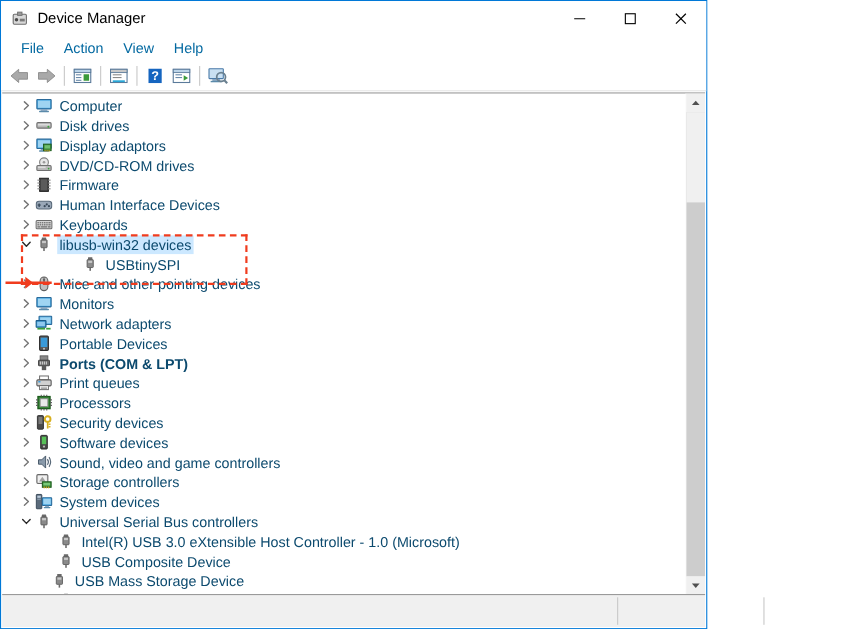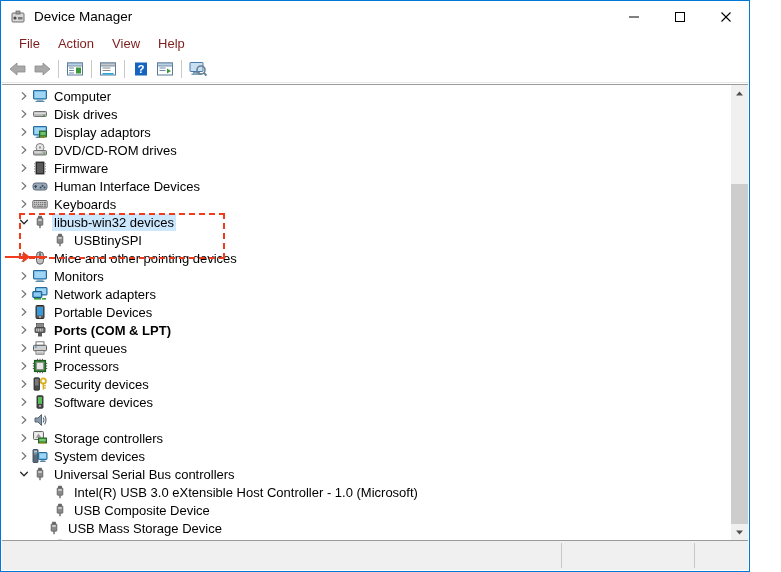--- a/index.html
+++ b/index.html
@@ -2,21 +2,21 @@
 <html><head>
 <meta charset="utf-8">
 <style>
   html,body{margin:0;padding:0;}
   body{
     width:781px;height:572px;overflow:hidden;
     font-family:"Liberation Sans","DejaVu Sans",sans-serif;
     background:#ffffff;
   }
   #window{
-    position:relative;width:750px;height:572px;box-sizing:border-box;
+    position:relative;width:643px;height:572px;box-sizing:border-box;
     border:1px solid #0078d7;background:#ffffff;
   }
 
   
   #titlebar{
     position:relative;height:31px;background:#ffffff;
     display:flex;align-items:center;
   }
   #title-left{display:flex;align-items:center;padding-left:9px;}
   .app-icon{width:16px;height:16px;position:relative;margin-right:8px;}
@@ -24,21 +24,21 @@
   #win-buttons{position:absolute;right:0;top:0;height:31px;display:flex;}
   .win-btn{width:46px;height:31px;display:flex;align-items:center;justify-content:center;}
   .win-btn svg{display:block;}
 
   
   #menubar{
     height:23px;background:#ffffff;display:flex;align-items:center;
     padding-left:9px;
   }
   .menu-item{
-    font-size:13px;color:#7f1d1d;padding:2px 9px;line-height:16px;
+    font-size:13px;color:#0369a1;padding:2px 9px;line-height:16px;
   }
 
   
   #toolbar{
     height:27px;background:#ffffff;display:flex;align-items:center;
     padding-left:5px;border-bottom:1px solid #e6e6e6;
   }
   .tb-btn{width:24px;height:23px;display:flex;align-items:center;justify-content:center;}
   .tb-sep{width:1px;height:18px;background:#c8c8c8;margin:0 4px;}
 
@@ -47,21 +47,21 @@
     position:absolute;left:1px;top:83px;right:1px;bottom:30px;
     background:#ffffff;border-top:1px solid #9a9a9a;
     overflow:hidden;
   }
   #tree{
     position:absolute;left:0;top:0;right:17px;bottom:0;
     overflow:hidden;padding-top:2px;
   }
   .row{
     position:relative;height:18px;display:flex;align-items:center;
-    font-size:13px;color:#000000;white-space:nowrap;
+    font-size:13px;color:#0c4a6e;white-space:nowrap;
   }
   .row.sel .lbl{background:#cce8ff;}
   .chev{width:16px;height:18px;display:flex;align-items:center;justify-content:center;flex:0 0 16px;}
   .chev svg{display:block;}
   .ico{width:16px;height:16px;flex:0 0 16px;margin-right:4px;position:relative;}
   .lbl{line-height:17px;padding:0 2px;}
 
   
   #vscroll{
     position:absolute;right:0;top:0;width:17px;bottom:0;background:#f0f0f0;
@@ -325,21 +325,21 @@
             </svg>
           </span>
           <span class="ico"><svg width="16" height="16" viewBox="0 0 16 16">
               <rect x="6" y="1.8" width="4" height="2.4" rx="0.4" fill="#6a6a6a"></rect>
               <rect x="5.2" y="4" width="5.6" height="7.2" rx="0.6" fill="#8a8a8a" stroke="#5a5a5a" stroke-width="0.8"></rect>
               <rect x="6.2" y="5" width="3.6" height="2" fill="#c8c8c8"></rect>
               <rect x="7.3" y="11.2" width="1.4" height="3" fill="#6a6a6a"></rect>
             </svg></span>
           <span class="lbl">libusb-win32 devices</span>
         </div>
-        <div class="row" style="padding-left: 34px;">
+        <div class="row" style="padding-left: 34px; margin-left: 22px;">
           <span class="chev"></span>
           <span class="ico"><svg width="16" height="16" viewBox="0 0 16 16">
               <rect x="6" y="1.8" width="4" height="2.4" rx="0.4" fill="#6a6a6a"></rect>
               <rect x="5.2" y="4" width="5.6" height="7.2" rx="0.6" fill="#8a8a8a" stroke="#5a5a5a" stroke-width="0.8"></rect>
               <rect x="6.2" y="5" width="3.6" height="2" fill="#c8c8c8"></rect>
               <rect x="7.3" y="11.2" width="1.4" height="3" fill="#6a6a6a"></rect>
             </svg></span>
           <span class="lbl">USBtinySPI</span>
         </div>
         <div class="row" style="padding-left: 14px;">
@@ -492,20 +492,21 @@
           <span class="chev">
             <svg width="10" height="10" viewBox="0 0 10 10">
               <path d="M3.2 1.6 L6.8 5 L3.2 8.4" fill="none" stroke="#767676" stroke-width="1.3" stroke-linecap="round" stroke-linejoin="round"></path>
             </svg>
           </span>
           <span class="ico"><svg width="16" height="16" viewBox="0 0 16 16">
               <path d="M3 6 L6 6 L9.5 2.5 L9.5 13.5 L6 10 L3 10 Z" fill="#8a9aaa" stroke="#4a5a6a" stroke-width="0.9"></path>
               <path d="M11 5.5 Q13 8 11 10.5" fill="none" stroke="#5a6a7a" stroke-width="1.1"></path>
               <path d="M12.6 3.6 Q15.4 8 12.6 12.4" fill="none" stroke="#5a6a7a" stroke-width="1.1"></path>
             </svg></span>
+          <span class="lbl">Sound, video and game controllers</span>
         </div>
         <div class="row" style="padding-left: 14px;">
           <span class="chev">
             <svg width="10" height="10" viewBox="0 0 10 10">
               <path d="M3.2 1.6 L6.8 5 L3.2 8.4" fill="none" stroke="#767676" stroke-width="1.3" stroke-linecap="round" stroke-linejoin="round"></path>
             </svg>
           </span>
           <span class="ico"><svg width="16" height="16" viewBox="0 0 16 16">
               <rect x="1.5" y="1.5" width="10" height="8" rx="1" fill="#d8d8d8" stroke="#6a6a6a" stroke-width="1"></rect>
               <path d="M2.5 2.5 L10.5 2.5 L10.5 8.5 L2.5 8.5 Z" fill="#f0f0f0"></path>

